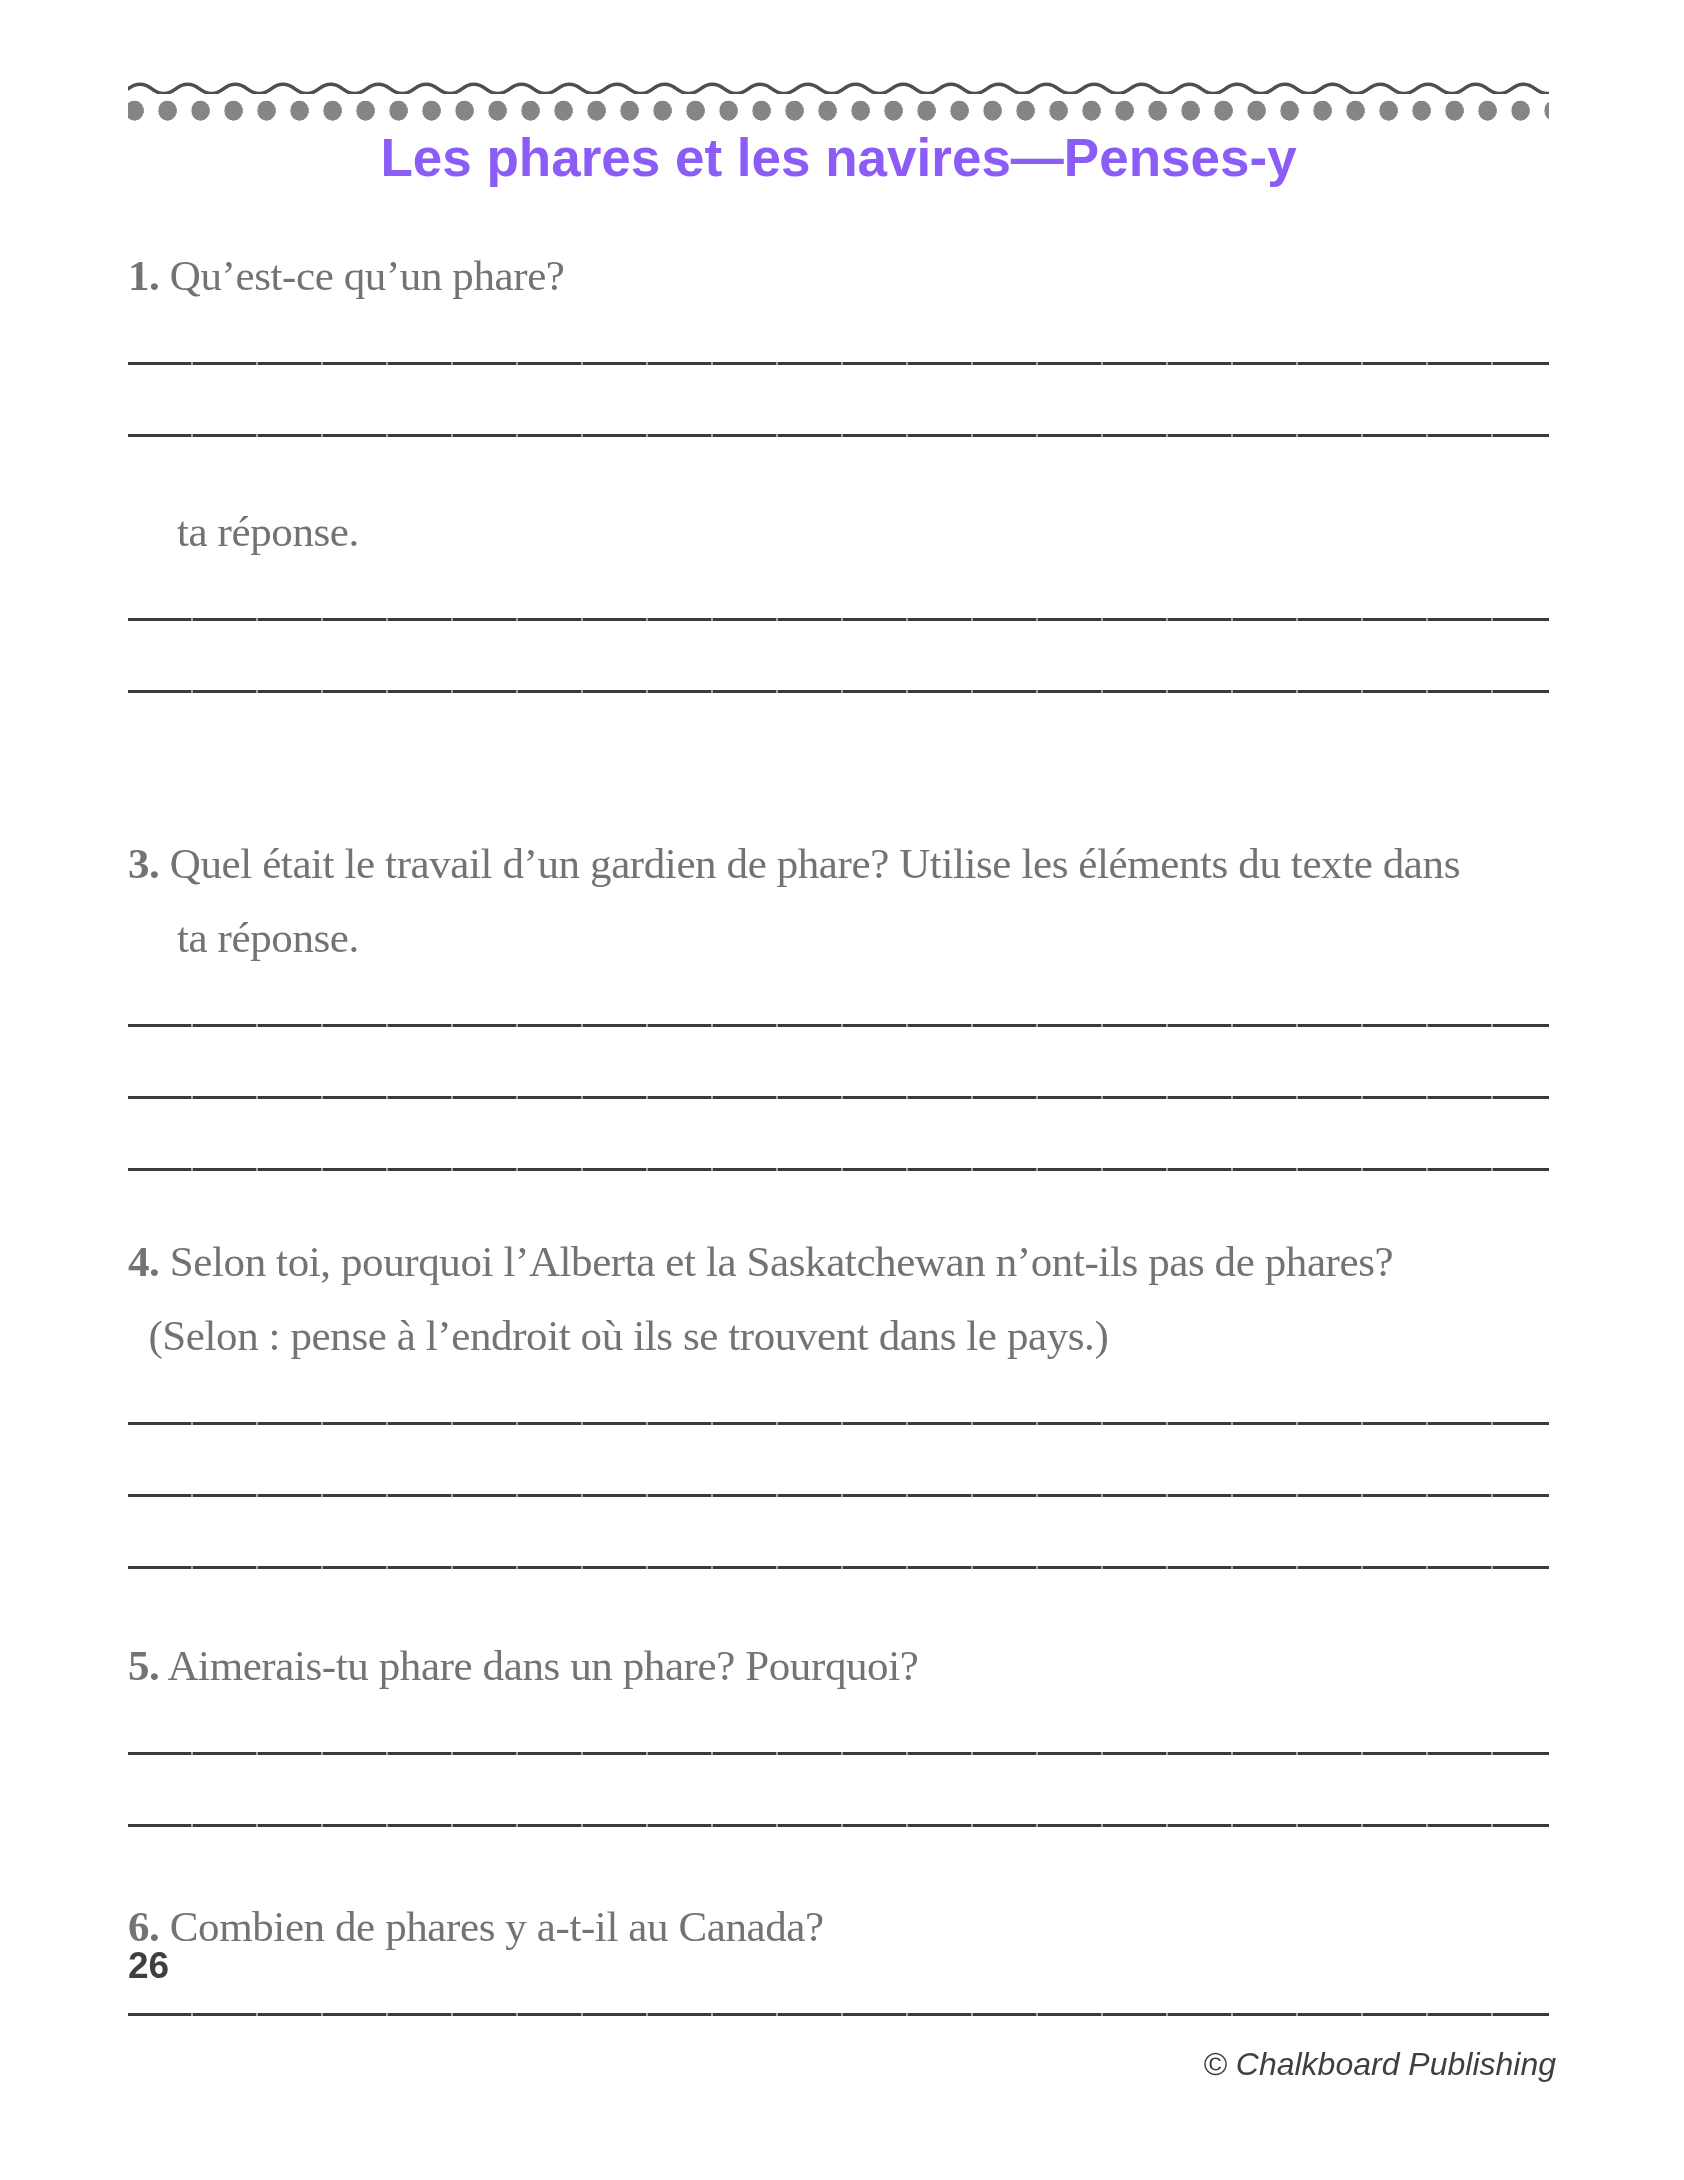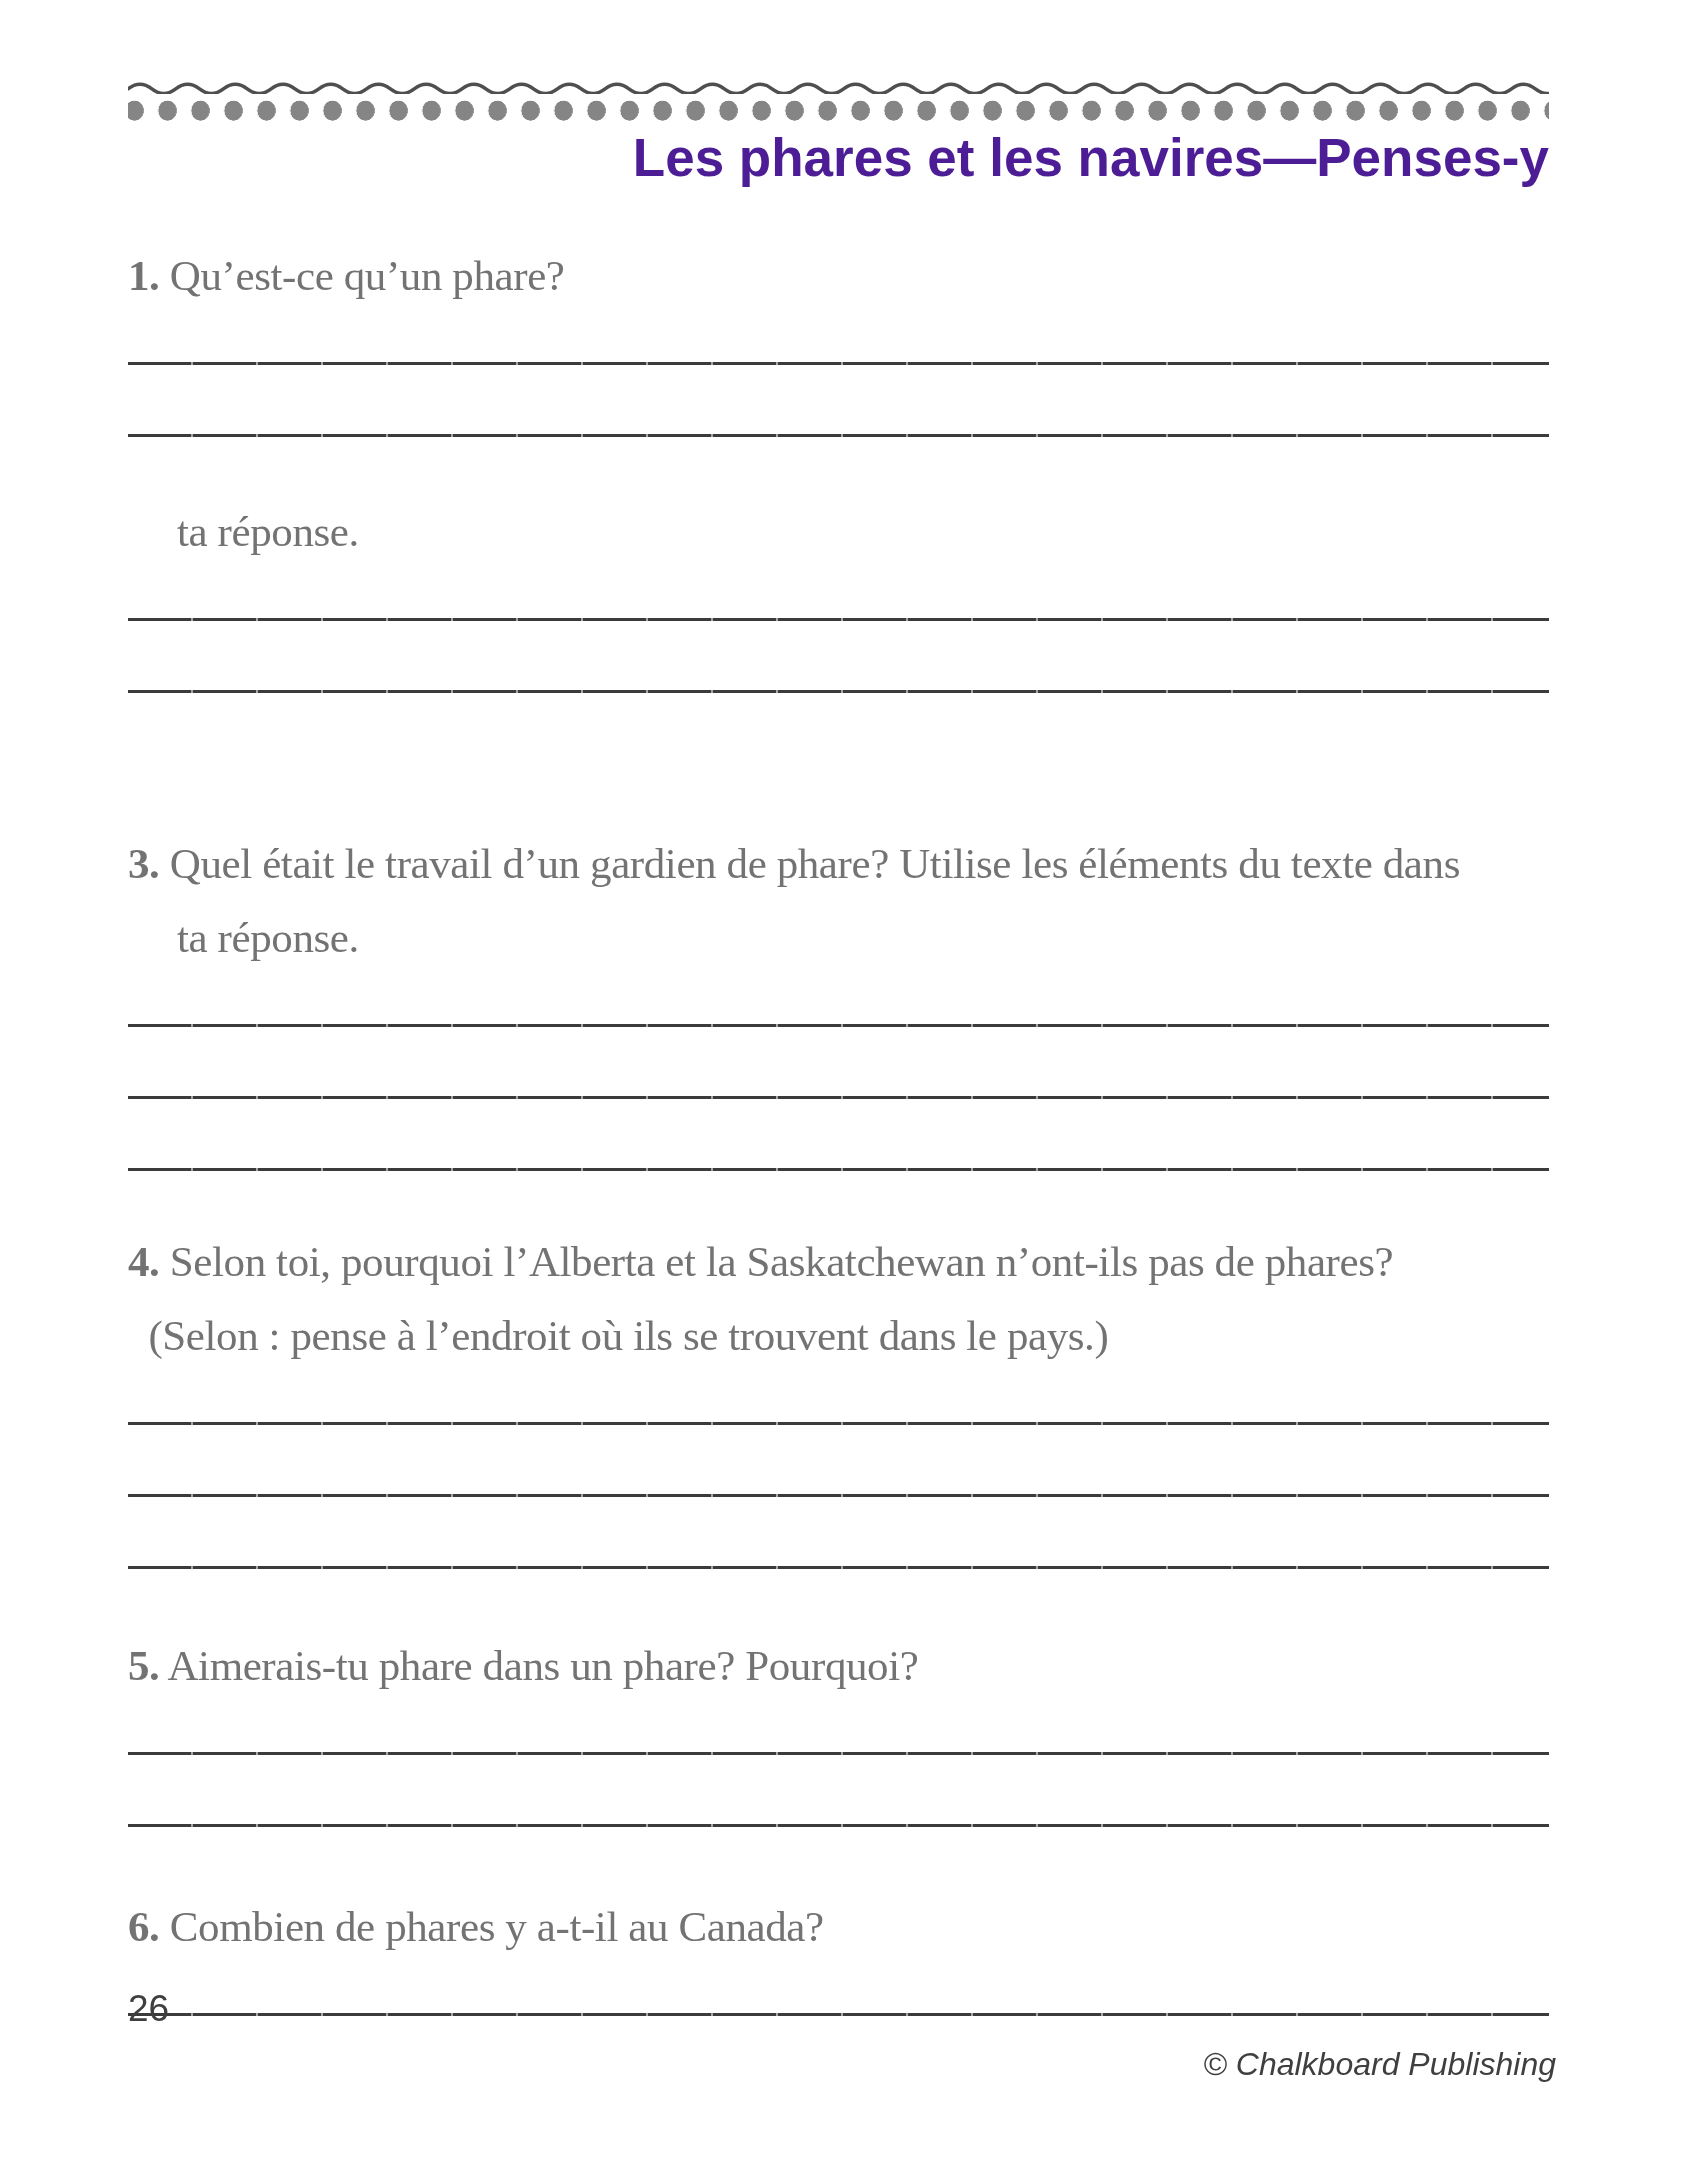--- a/index.html
+++ b/index.html
@@ -18,37 +18,37 @@
     background-image:radial-gradient(9.4px 10.2px at 16.7px 10.6px,#858585 96%,rgba(133,133,133,0));
     background-size:33px 21px;
     background-repeat:repeat-x;
     background-position:-10.2px 0;
   }
   .title{
     margin:6.8px 0 0;
     font-family:"Liberation Sans","DejaVu Sans",sans-serif;
     font-weight:700;
     font-size:53px;line-height:60px;
-    text-align:right;
-    color:#4c1d95;
+    text-align:center;
+    color:#8b5cf6;
   }
   
   .question{position:absolute;left:128px;width:1421px;color:#737373;}
   .q-line{font-size:43px;line-height:74px;letter-spacing:-0.4px;white-space:nowrap;}
   .q-num{font-weight:700;}
   .answer-line{height:72px;position:relative;}
   .answer-line.first{margin-top:-20.4px;}
   .answer-line::after{
     content:"";
     position:absolute;left:0;right:0;bottom:0;height:2.6px;
     background:repeating-linear-gradient(90deg,#3b3b3b 0 63px,#a6a6a6 63px 65px);
   }
   
   .footer span{position:absolute;font-family:"Liberation Sans","DejaVu Sans",sans-serif;color:#3f3f3f;}
-  .pageno{left:128px;top:1988px;font-size:37px;}
+  .pageno{left:128px;top:1945px;font-size:37px;font-weight:bold;}
   .copyright{right:129px;top:2046px;font-size:32px;font-style:italic;}
 </style>
 </head>
 <body>
 
 <div class="page">
 
   <header class="header">
     <svg class="wave" viewBox="0 0 1668 20" preserveAspectRatio="none">
       <path fill="none" stroke="#4f4f4f" stroke-width="4" stroke-linecap="round" d="M0,14 q14,-11 28,0 t28,0 t28,0 t28,0 t28,0 t28,0 t28,0 t28,0 t28,0 t28,0 t28,0 t28,0 t28,0 t28,0 t28,0 t28,0 t28,0 t28,0 t28,0 t28,0 t28,0 t28,0 t28,0 t28,0 t28,0 t28,0 t28,0 t28,0 t28,0 t28,0 t28,0 t28,0 t28,0 t28,0 t28,0 t28,0 t28,0 t28,0 t28,0 t28,0 t28,0 t28,0 t28,0 t28,0 t28,0 t28,0 t28,0 t28,0 t28,0 t28,0 t28,0 t28,0 t28,0 t28,0 t28,0 t28,0 t28,0 t28,0 t28,0 t28,0"></path>

